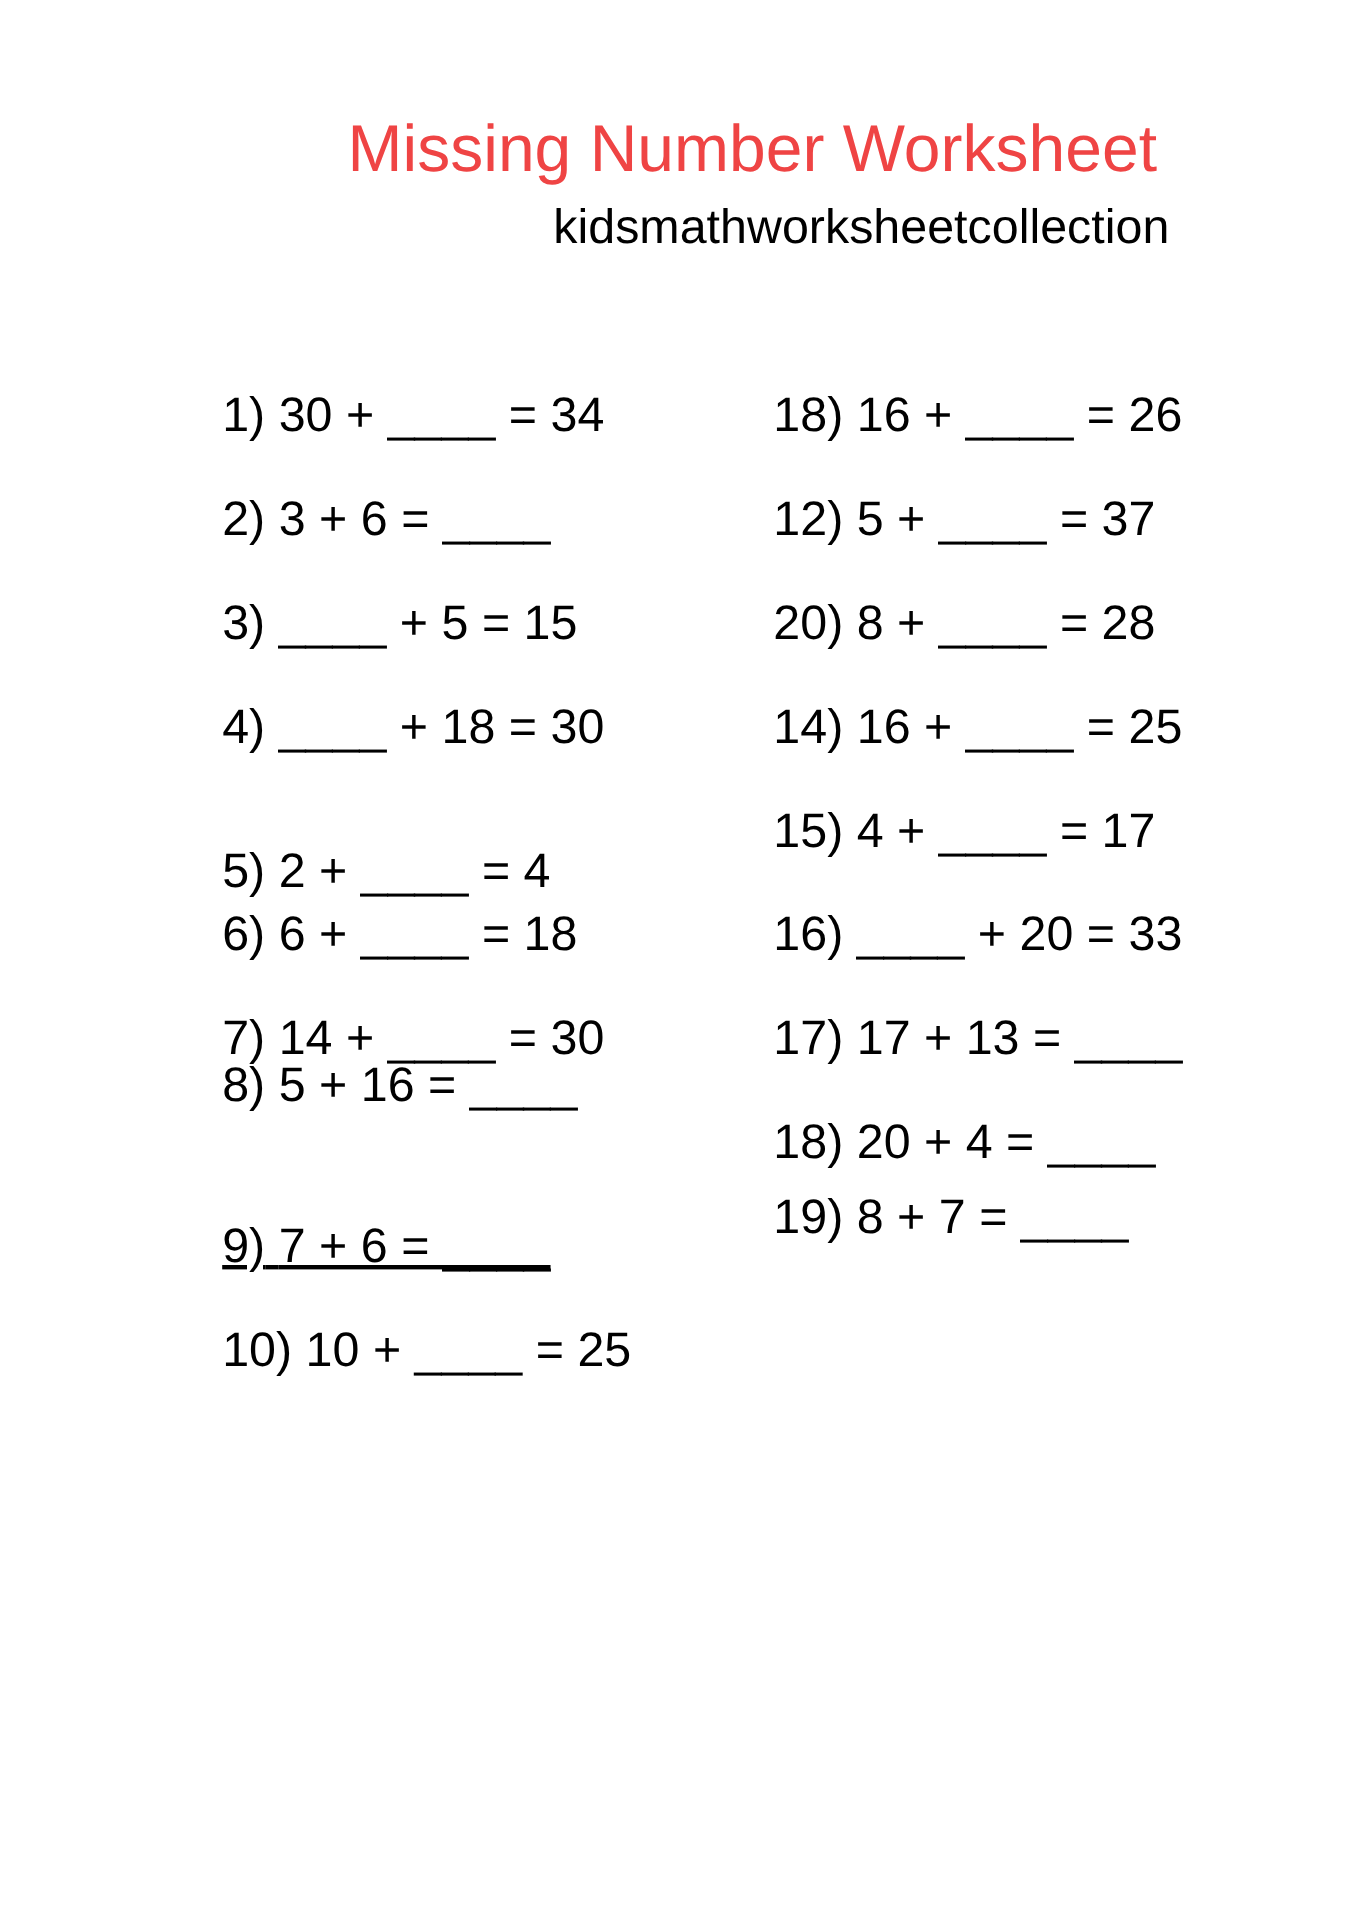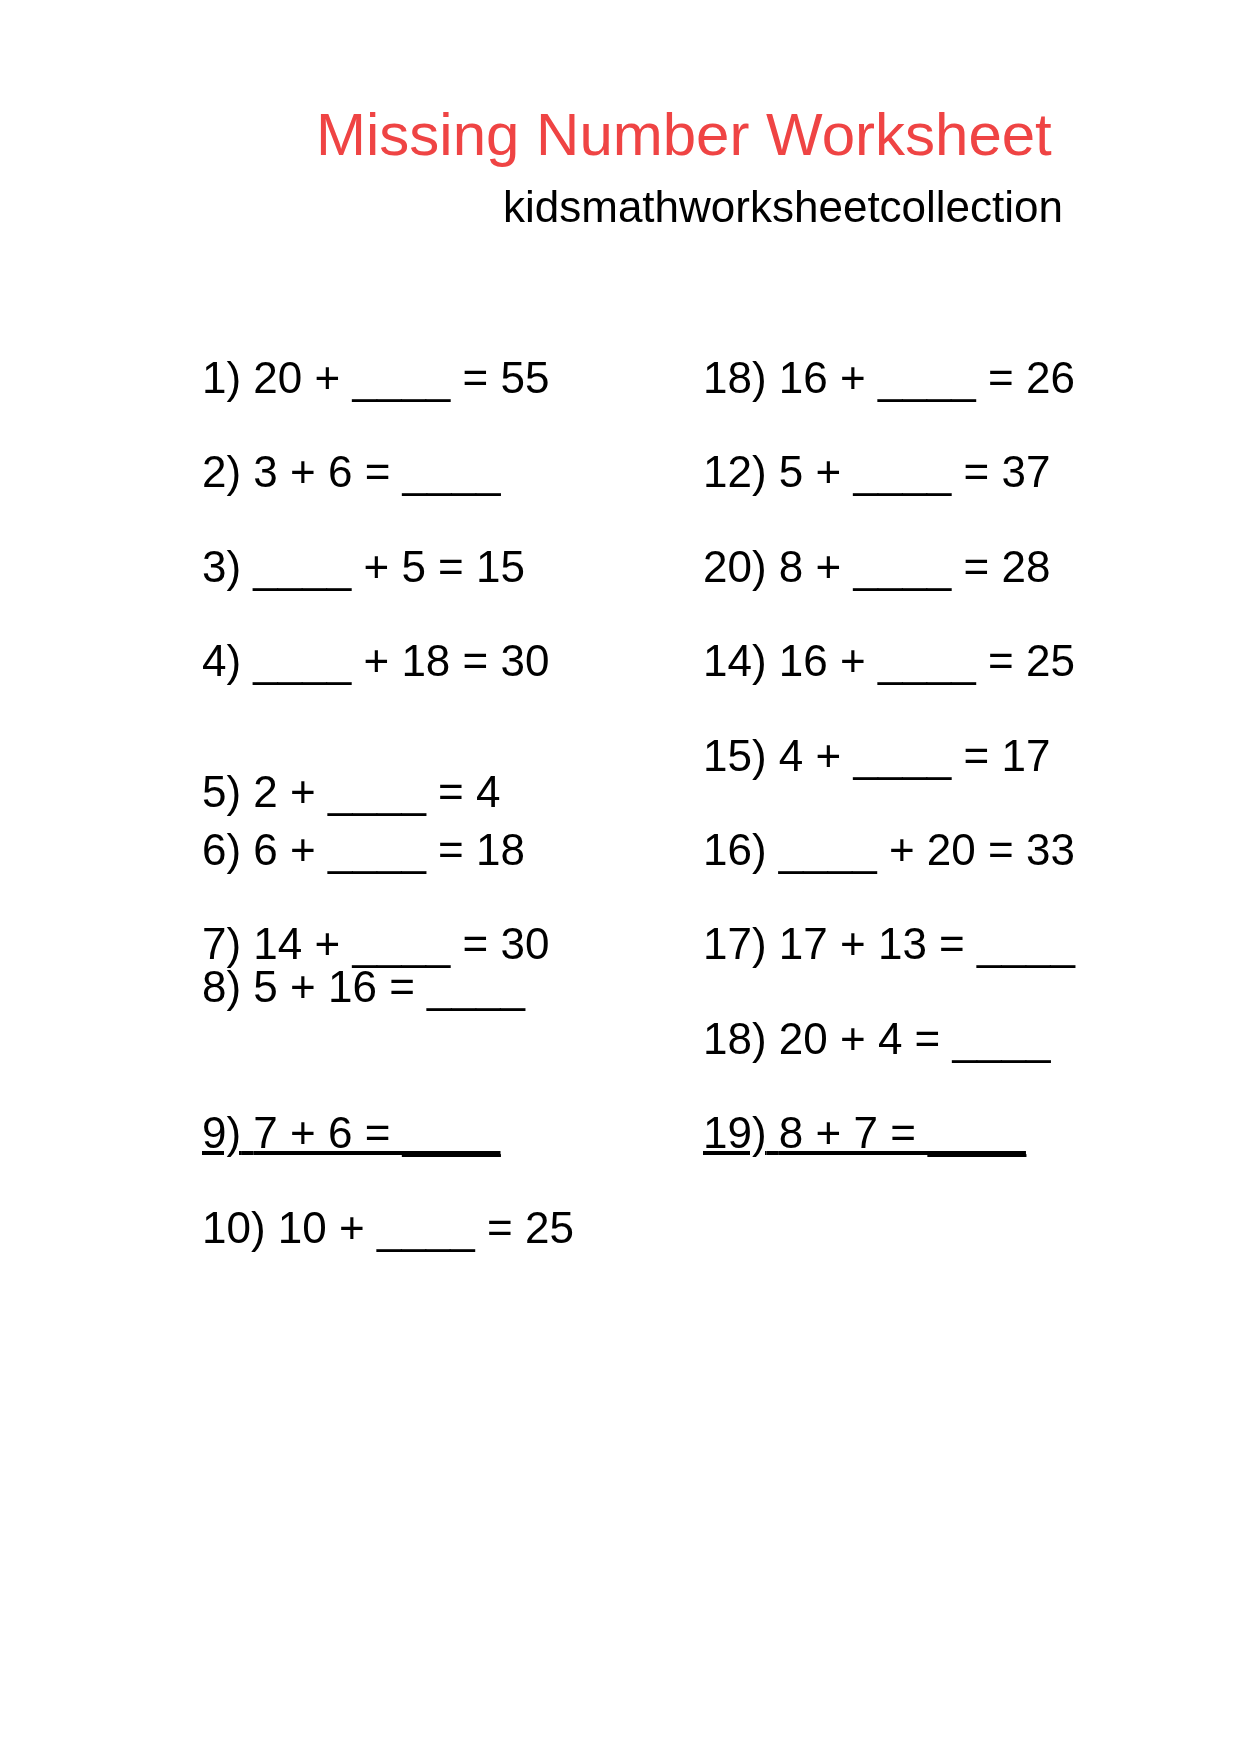--- a/index.html
+++ b/index.html
@@ -12,34 +12,34 @@
   .problem { position: absolute; font-size: 44px; line-height: 44px; white-space: nowrap; color: #000000; }
   .problem .num { }
 </style>
 </head>
 <body>
 
 <div class="title">Missing Number Worksheet</div>
 <div class="subtitle">kidsmathworksheetcollection</div>
 
 <div id="problems-left">
-    <div class="problem" style="left: 202px; top: 356px;"><span class="num">1)</span> <span class="expr">20 + ____ = 55</span></div>
+    <div class="problem" style="left: 202px; top: 356px;"><span class="num">1)</span> <span class="expr">30 + ____ = 34</span></div>
     <div class="problem" style="left: 202px; top: 450px;"><span class="num">2)</span> <span class="expr">3 + 6 = ____</span></div>
     <div class="problem" style="left: 202px; top: 545px;"><span class="num">3)</span> <span class="expr">____ + 5 = 15</span></div>
     <div class="problem" style="left: 202px; top: 639px;"><span class="num">4)</span> <span class="expr">____ + 18 = 30</span></div>
     <div class="problem" style="left: 202px; top: 734px; margin-top: 36px;"><span class="num">5)</span> <span class="expr">2 + ____ = 4</span></div>
     <div class="problem" style="left: 202px; top: 828px;"><span class="num">6)</span> <span class="expr">6 + ____ = 18</span></div>
     <div class="problem" style="left: 202px; top: 922px;"><span class="num">7)</span> <span class="expr">14 + ____ = 30</span></div>
     <div class="problem" style="left: 202px; top: 965px;"><span class="num">8)</span> <span class="expr">5 + 16 = ____</span></div>
     <div class="problem" style="left: 202px; top: 1111px; text-decoration: underline;"><span class="num">9)</span> <span class="expr">7 + 6 = ____</span></div>
     <div class="problem" style="left: 202px; top: 1206px;"><span class="num">10)</span> <span class="expr">10 + ____ = 25</span></div>
   </div>
 <div id="problems-right">
     <div class="problem" style="left: 703px; top: 356px;"><span class="num">18)</span> <span class="expr">16 + ____ = 26</span></div>
     <div class="problem" style="left: 703px; top: 450px;"><span class="num">12)</span> <span class="expr">5 + ____ = 37</span></div>
     <div class="problem" style="left: 703px; top: 545px;"><span class="num">20)</span> <span class="expr">8 + ____ = 28</span></div>
     <div class="problem" style="left: 703px; top: 639px;"><span class="num">14)</span> <span class="expr">16 + ____ = 25</span></div>
     <div class="problem" style="left: 703px; top: 734px;"><span class="num">15)</span> <span class="expr">4 + ____ = 17</span></div>
     <div class="problem" style="left: 703px; top: 828px;"><span class="num">16)</span> <span class="expr">____ + 20 = 33</span></div>
     <div class="problem" style="left: 703px; top: 922px;"><span class="num">17)</span> <span class="expr">17 + 13 = ____</span></div>
     <div class="problem" style="left: 703px; top: 1017px;"><span class="num">18)</span> <span class="expr">20 + 4 = ____</span></div>
-    <div class="problem" style="left: 703px; top: 1111px; text-decoration: underline;"><span class="num">19)</span> <span class="expr">8 + 7 = ____</span></div>
+    <div class="problem" style="left: 703px; top: 1085px;"><span class="num">19)</span> <span class="expr">8 + 7 = ____</span></div>
   </div>
 
 </body></html>

